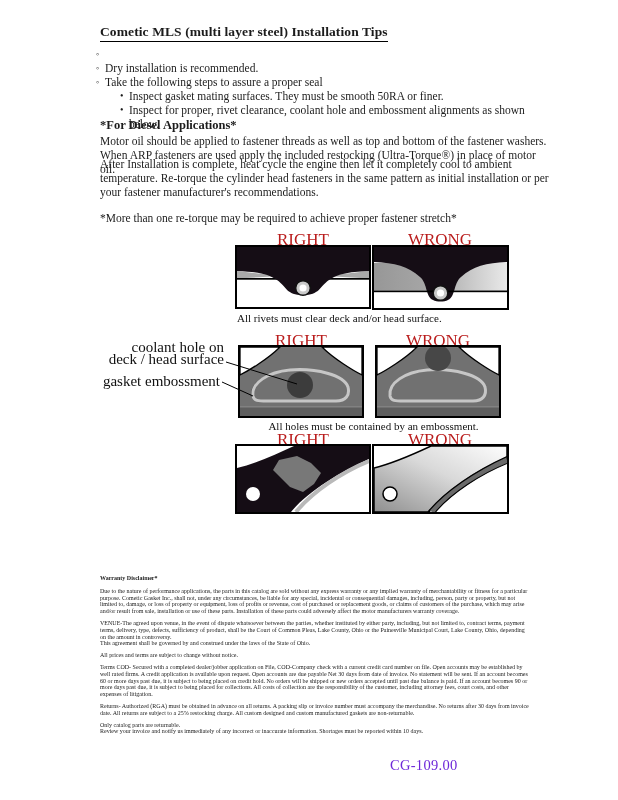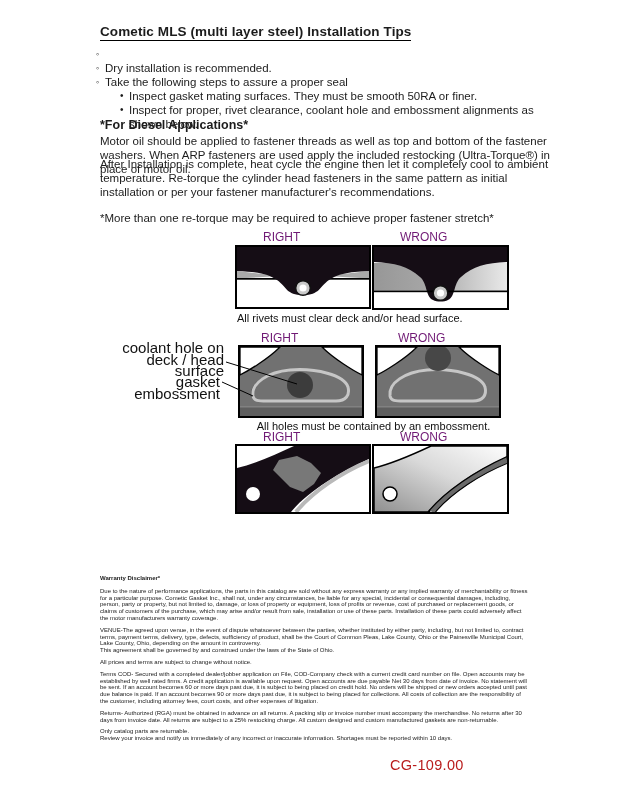--- a/index.html
+++ b/index.html
@@ -1,39 +1,39 @@
 <!DOCTYPE html>
 <html><head>
 <meta charset="utf-8">
 <style>
   html,body{margin:0;padding:0;background:#ffffff;}
   .page{
     position:relative;width:618px;height:800px;background:#ffffff;
-    font-family:Liberation Sans, sans-serif;color:#1c1c1c;overflow:hidden;
+    font-family:Liberation Serif, serif;color:#1c1c1c;overflow:hidden;
   }
   .abs{position:absolute;}
   .doc-title{
     left:100px;top:24px;font-size:13.5px;font-weight:bold;
     border-bottom:1.6px solid #000;padding-bottom:1px;letter-spacing:.1px;
   }
   .tips{left:96px;top:47px;width:455px;font-size:11.5px;line-height:14px;}
   .tip-row{display:flex;}
   .tip-row .marker{width:9px;flex:0 0 9px;font-size:9px;line-height:14px;}
   .tip-row.sub{margin-left:24px;}
   .tip-row.sub .marker{font-size:10px;}
   .diesel-heading{left:100px;top:118px;font-size:12.5px;font-weight:bold;}
   .body-par{left:100px;width:452px;font-size:11.5px;line-height:14px;}
-  .dg-label{font-size:12px;width:80px;text-align:left;color:#701a75;}
+  .dg-label{font-size:17px;width:80px;text-align:center;color:#b91c1c;}
   .diagram{border:2px solid #000;background:#fff;line-height:0;}
   .dg-caption{font-size:11px;line-height:12.5px;color:#111;white-space:pre-line;}
   .annot{font-size:15px;line-height:11.5px;text-align:right;white-space:pre-line;color:#111;}
   .legal{left:100px;top:575px;width:430px;font-size:6px;line-height:6.8px;color:#222;}
   .legal p{margin:0 0 5px 0;white-space:pre-line;}
   .legal .legal-heading{font-weight:bold;margin-bottom:6px;}
-  .footer-code{left:390px;top:757px;font-size:14.5px;color:#b91c1c;letter-spacing:.3px;}
+  .footer-code{left:390px;top:757px;font-size:14.5px;color:#6d28d9;letter-spacing:.3px;}
   svg{display:block;}
 </style>
 </head>
 <body>
 
 <div class="page">
 
   <div class="abs doc-title">Cometic MLS (multi layer steel) Installation Tips</div>
 
   <div class="abs tips">

